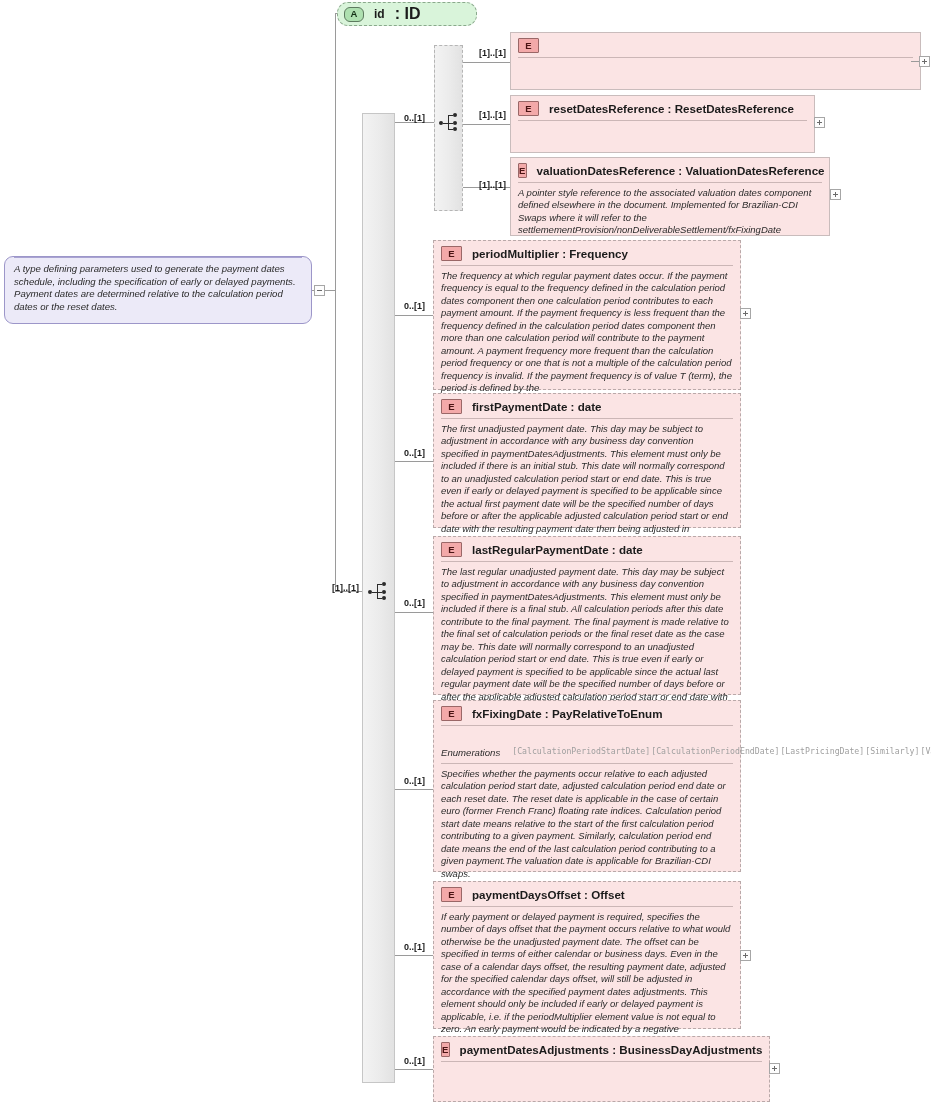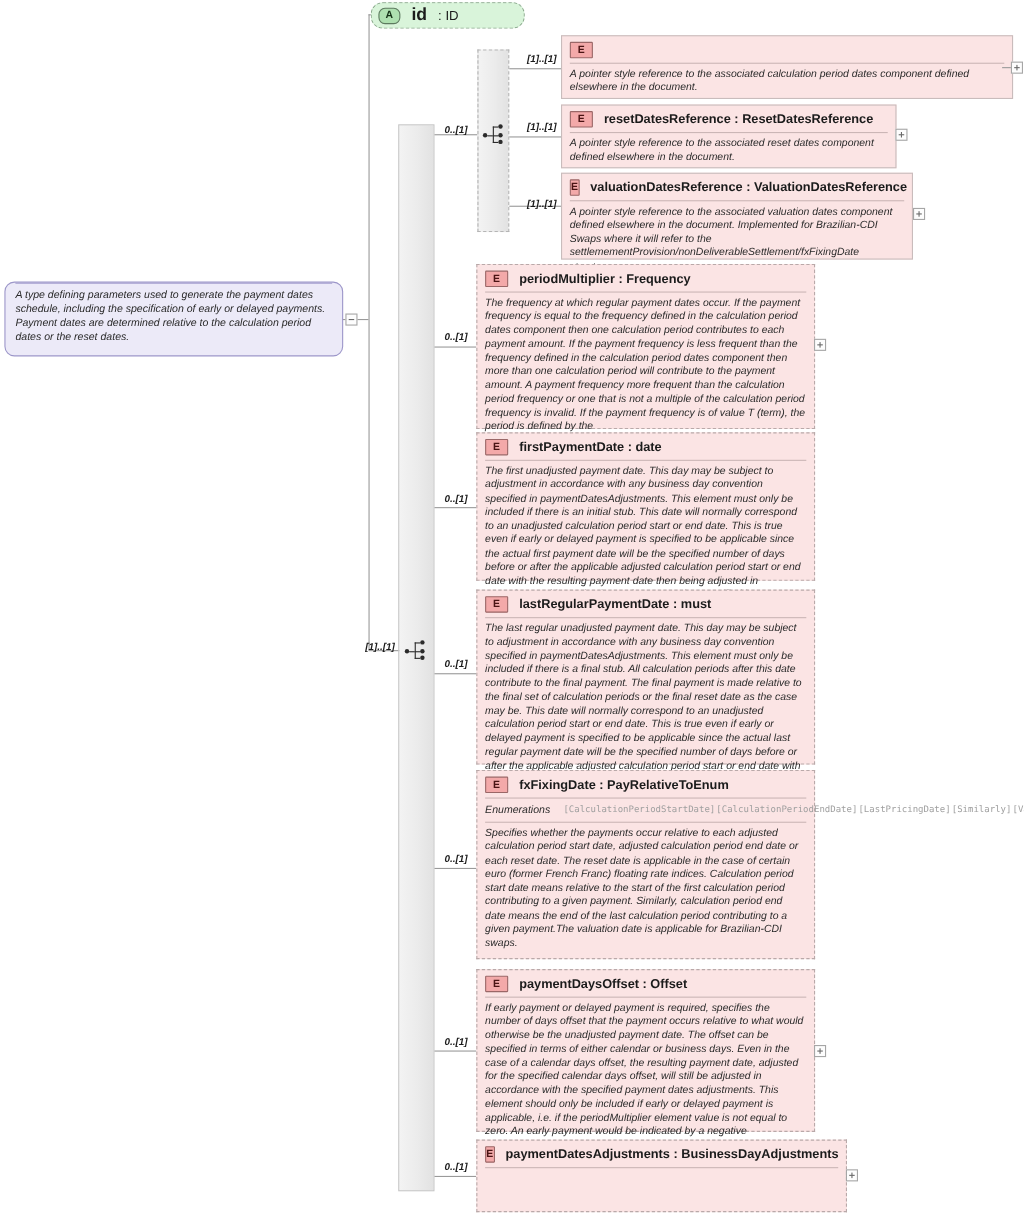--- a/index.html
+++ b/index.html
@@ -62,22 +62,22 @@
     background:#d9f4da;
     border:1px dashed #8aa88c;
     border-radius:11px;
     display:flex;align-items:center;gap:10px;
     padding:3px 12px 3px 6px;
   }
   .badge.a{
     width:20px;height:15px;border-radius:6px;
     border:1px solid #5d7a5f;background:#aee0b0;color:#143016;
   }
-  .attr-name{font-size:16px;font-weight:bold;color:#1b1b1b;}
-  .attr-type{font-size:12px;font-weight:normal;color:#1b1b1b;}
+  .attr-name{font-size:12px;font-weight:bold;color:#1b1b1b;}
+  .attr-type{font-size:16px;font-weight:bold;color:#1b1b1b;}
 
   
   .el-box{
     position:absolute;box-sizing:border-box;
     background:#fbe4e4;
   }
   .el-box.solid{border:1px solid #c9bcbc;}
   .el-box.dashed{border:1px dashed #b9a9a9;}
   .el-head{
     display:flex;align-items:center;gap:10px;
@@ -88,21 +88,21 @@
     border:1px solid #9a6767;background:#f3a9a9;color:#4a1414;
     border-radius:1px;
   }
   .el-title{font-size:11.6px;font-weight:bold;color:#1b1b1b;white-space:nowrap;}
   .el-rule{height:1px;background:#cbb6b6;margin:0 7px;}
   .el-desc{
     padding:4px 8px 5px 7px;
     font-size:9.5px;font-style:italic;line-height:1.315;color:#2b2b2b;
   }
   .enum-wrap{
-    display:flex;gap:12px;padding:4px 8px 5px 7px;
+    display:flex;gap:12px;padding:4px 8px 5px 7px;margin-top:16px;
   }
   .enum-label{
     font-size:9.6px;font-style:italic;color:#2b2b2b;white-space:nowrap;
     padding-top:1px;
   }
   .enum-list{display:flex;flex-direction:row;gap:1px;}
   .enum-item{
     font-family:"DejaVu Sans Mono", monospace;
     font-size:8.2px;color:#9f9f9f;line-height:1.42;white-space:nowrap;
   }
@@ -116,21 +116,21 @@
   .group-bar{
     position:absolute;box-sizing:border-box;
     background:linear-gradient(to right,#f3f3f3 0%,#ebebeb 55%,#e2e2e2 100%);
   }
   .group-bar.dashed{border:1px dashed #b5b5b5;}
   .group-bar.solid{border:1px solid #c6c6c6;}
 
   
   .card{
     position:absolute;
-    font-size:9px;font-style:italic;font-weight:bold;color:#1b1b1b;
+    font-size:9px;font-weight:bold;color:#1b1b1b;
     white-space:nowrap;
   }
 </style>
 </head>
 <body>
 
 <div class="canvas">
 
   <div class="ln h" style="left:311px;top:290px;width:10px;"></div>
   <div class="expander" style="left:314px;top:285px;"></div>
@@ -192,32 +192,30 @@
   <div class="card" style="left:479px;top:110px;">[1]..[1]</div>
 
   <div class="ln h" style="left:463px;top:187px;width:48px;"></div>
   <div class="card" style="left:479px;top:180px;">[1]..[1]</div>
 
   <div class="el-box solid" style="left:510px;top:32px;width:411px;height:58px;">
     <div class="el-head">
       <span class="badge e">E</span>
     </div>
     <div class="el-rule"></div>
-    <div class="el-desc">A pointer style reference to the associated calculation period dates component defined elsewhere in the document.</div>
   </div>
   <div class="ln h" style="left:911px;top:61px;width:10px;"></div>
   <div class="expander plus" style="left:919px;top:56px;"></div>
 
   <div class="el-box solid" style="left:510px;top:95px;width:305px;height:58px;">
     <div class="el-head">
       <span class="badge e">E</span>
       <span class="el-title">resetDatesReference : ResetDatesReference</span>
     </div>
     <div class="el-rule"></div>
-    <div class="el-desc">A pointer style reference to the associated reset dates component defined elsewhere in the document.</div>
   </div>
   <div class="expander plus" style="left:814px;top:117px;"></div>
 
   <div class="el-box solid" style="left:510px;top:157px;width:320px;height:79px;">
     <div class="el-head">
       <span class="badge e">E</span>
       <span class="el-title">valuationDatesReference : ValuationDatesReference</span>
     </div>
     <div class="el-rule"></div>
     <div class="el-desc">A pointer style reference to the associated valuation dates component defined elsewhere in the document. Implemented for Brazilian-CDI Swaps where it will refer to the settlemementProvision/nonDeliverableSettlement/fxFixingDate structure.</div>
@@ -245,21 +243,21 @@
     </div>
     <div class="el-rule"></div>
     <div class="el-desc">The first unadjusted payment date. This day may be subject to adjustment in accordance with any business day convention specified in paymentDatesAdjustments. This element must only be included if there is an initial stub. This date will normally correspond to an unadjusted calculation period start or end date. This is true even if early or delayed payment is specified to be applicable since the actual first payment date will be the specified number of days before or after the applicable adjusted calculation period start or end date with the resulting payment date then being adjusted in accordance with any business day convention specified in paymentDatesAdjustments.</div>
   </div>
 
   <div class="ln h" style="left:395px;top:612px;width:38px;"></div>
   <div class="card" style="left:404px;top:598px;">0..[1]</div>
   <div class="el-box dashed" style="left:433px;top:536px;width:308px;height:159px;">
     <div class="el-head">
       <span class="badge e">E</span>
-      <span class="el-title">lastRegularPaymentDate : must</span>
+      <span class="el-title">lastRegularPaymentDate : date</span>
     </div>
     <div class="el-rule"></div>
     <div class="el-desc">The last regular unadjusted payment date. This day may be subject to adjustment in accordance with any business day convention specified in paymentDatesAdjustments. This element must only be included if there is a final stub. All calculation periods after this date contribute to the final payment. The final payment is made relative to the final set of calculation periods or the final reset date as the case may be. This date will normally correspond to an unadjusted calculation period start or end date. This is true even if early or delayed payment is specified to be applicable since the actual last regular payment date will be the specified number of days before or after the applicable adjusted calculation period start or end date with the resulting payment date then being adjusted in accordance with any business day convention specified in paymentDatesAdjustments.</div>
   </div>
 
   <div class="ln h" style="left:395px;top:789px;width:38px;"></div>
   <div class="card" style="left:404px;top:776px;">0..[1]</div>
   <div class="el-box dashed" style="left:433px;top:700px;width:308px;height:172px;">
     <div class="el-head">
       <span class="badge e">E</span>

